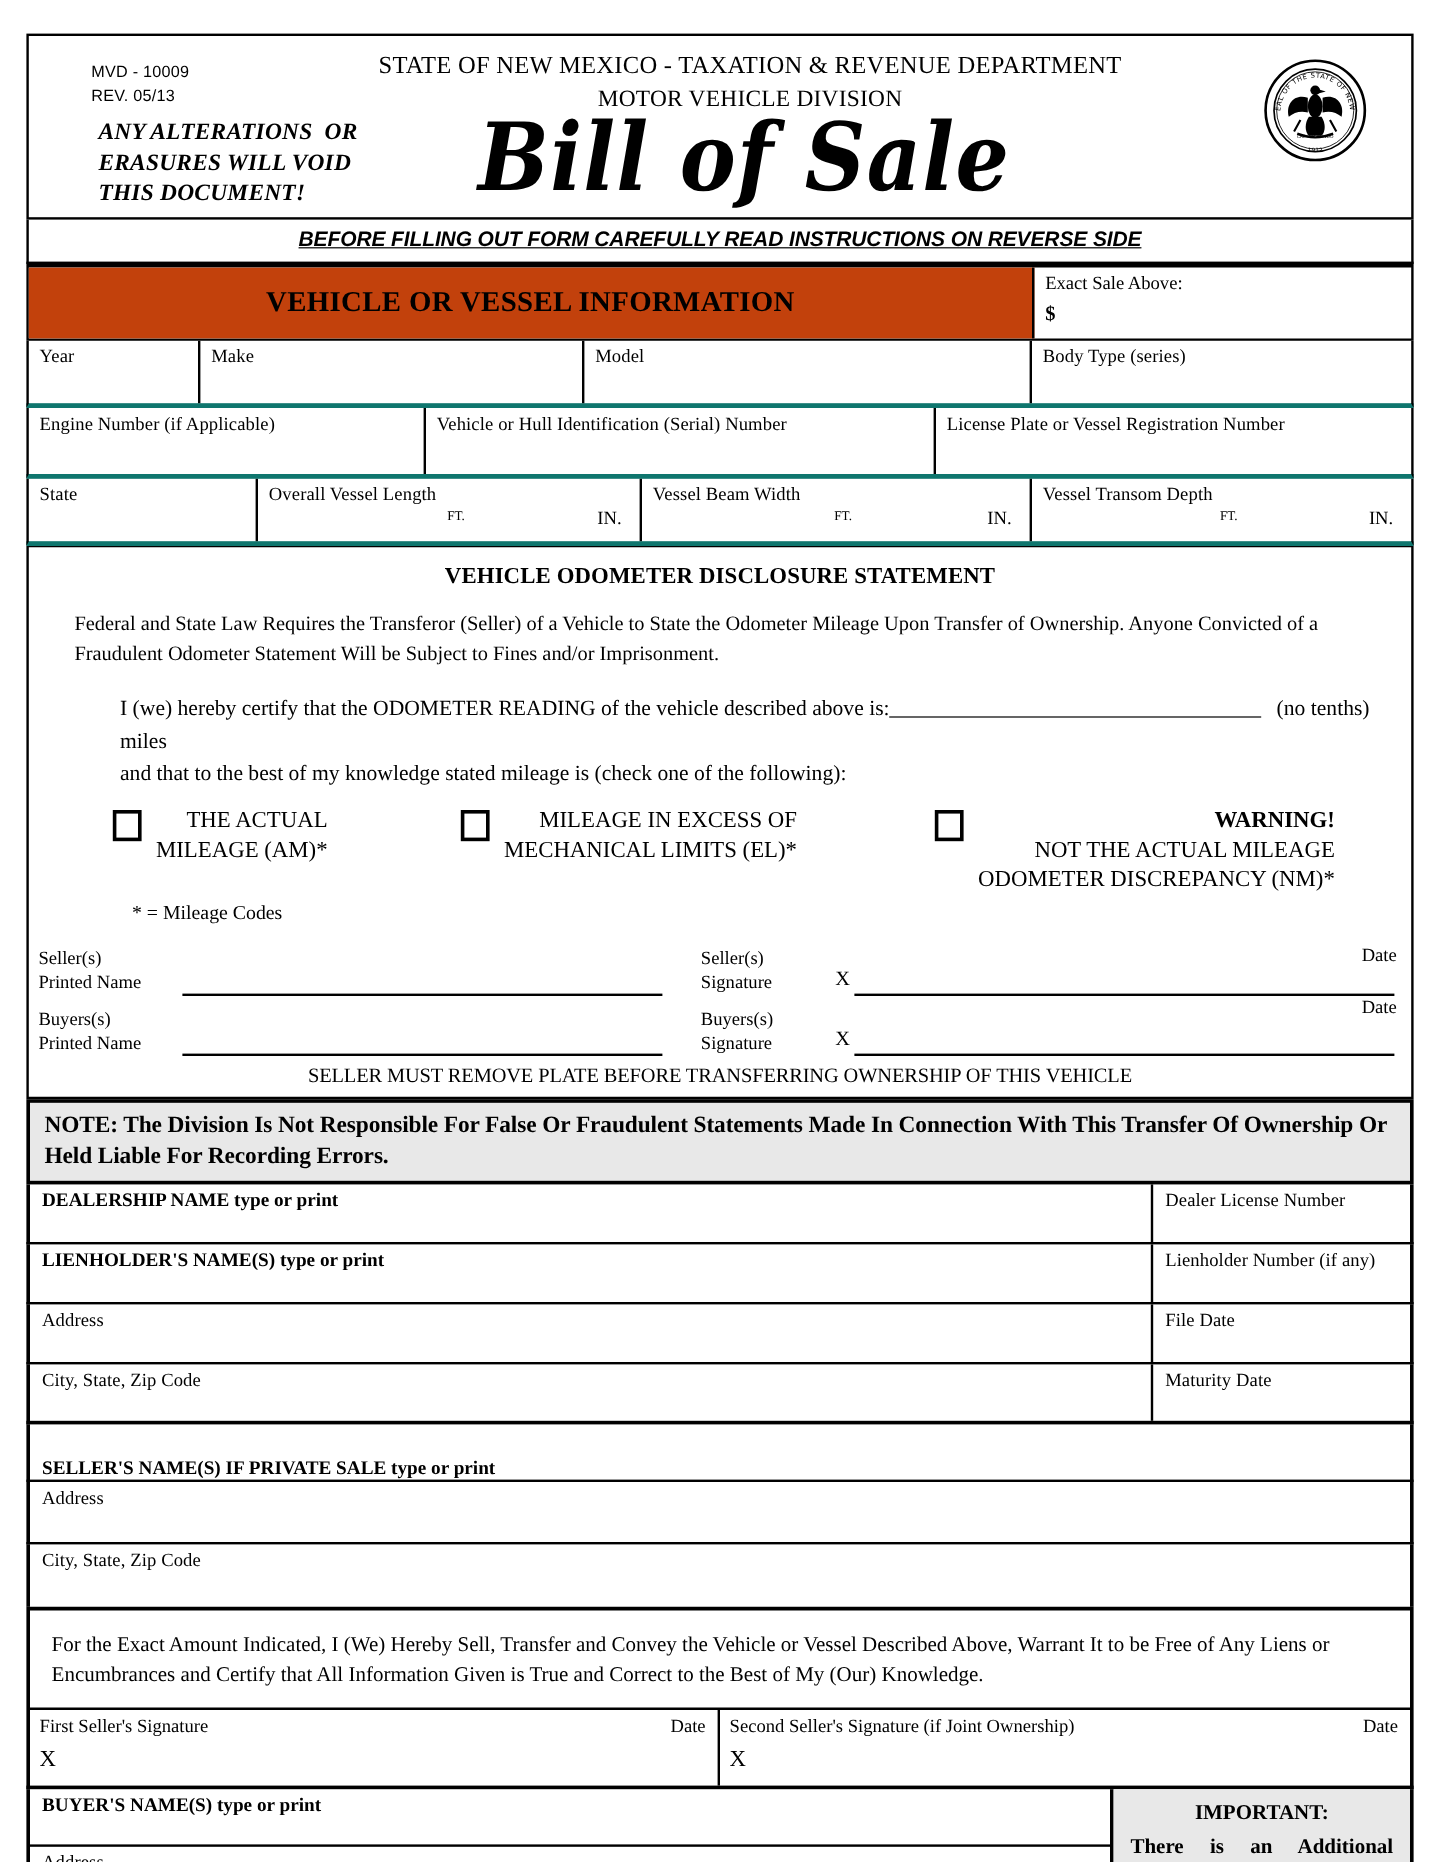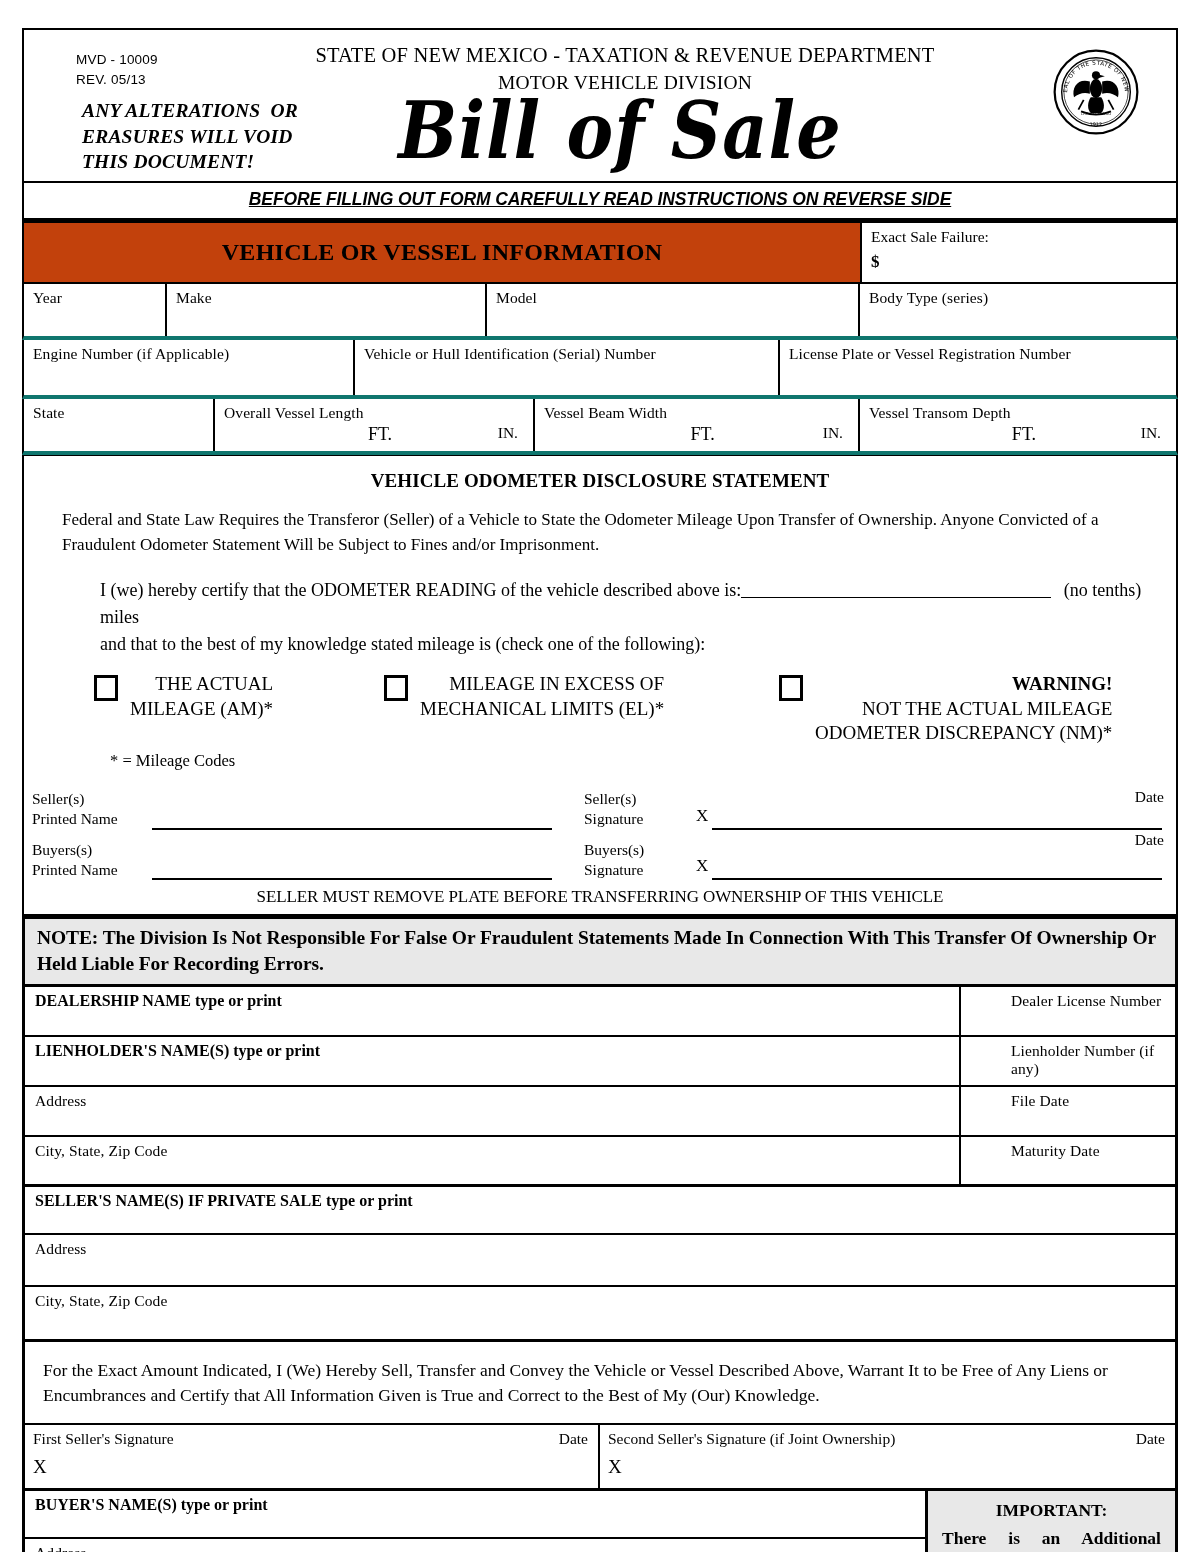--- a/index.html
+++ b/index.html
@@ -90,21 +90,21 @@
   }
   .vv-sale { flex: 1; padding: 5px 9px; }
   .vv-sale .t1 { font-size: 15.5px; }
   .vv-sale .t2 { font-size: 17px; font-weight: bold; margin-top: 6px; }
 
   .vrow { display: flex; border-left: 2px solid #000; border-right: 2px solid #000; border-bottom: 4px solid #0f766e; box-sizing: border-box; }
   .vcell { border-right: 2px solid #000; padding: 5px 9px 0 9px; box-sizing: border-box; min-height: 52px; }
   .vcell:last-child { border-right: none; }
 
   .ftin { position: relative; height: 22px; margin-top: 2px; }
-  .ftin .ft { position: absolute; left: 52%; transform: translateX(-50%); font-size: 18px; }
+  .ftin .ft { position: absolute; left: 52%; transform: translateX(-50%); font-size: 11px; }
   .ftin .in { position: absolute; right: 6px; font-size: 15.5px; }
 
   
   .odo {
     border-left: 2px solid #000; border-right: 2px solid #000; border-bottom: 2px solid #000;
     border-top: 1px solid #000;
     box-sizing: border-box;
     padding-bottom: 0;
   }
   .odo-title { text-align: center; font-weight: bold; font-size: 19px; margin: 14px 0 16px 0; letter-spacing: .1px; }
@@ -149,22 +149,22 @@
     font-weight: bold; font-size: 19.5px; line-height: 1.3;
     letter-spacing: -.1px;
   }
 
   
   .blk { border-left: 3px solid #000; border-right: 3px solid #000; border-bottom: 2px solid #000; display: flex; box-sizing: border-box; }
   .blk.thickb { border-bottom: 3px solid #000; }
   .blk .left { flex: 0 0 936px; border-right: 2px solid #000; padding: 5px 10px 0 10px; box-sizing: border-box; }
   .blk .right { flex: 1; padding: 5px 10px 0 10px; box-sizing: border-box; }
   .blk .full { flex: 1; padding: 5px 10px 0 10px; box-sizing: border-box; }
-  .h48 { min-height: 48px; }
-  .h50 { min-height: 50px; gap: 40px; }
+  .h48 { min-height: 48px; align-items: flex-end; }
+  .h50 { min-height: 50px; }
   .h52 { min-height: 52px; }
 
   
   .convey {
     border-left: 3px solid #000; border-right: 3px solid #000;
     border-top: 3px solid #000; border-bottom: 2px solid #000;
     padding: 16px 8px 14px 18px; box-sizing: border-box;
     font-size: 17.5px; line-height: 1.45;
   }
   .ssig { display: flex; border-left: 3px solid #000; border-right: 3px solid #000; border-bottom: 3px solid #000; box-sizing: border-box; height: 66px; }
@@ -233,21 +233,21 @@
     </div>
   </div>
 
   <div class="strip">
     <span>BEFORE FILLING OUT FORM CAREFULLY READ INSTRUCTIONS ON REVERSE SIDE</span>
   </div>
 
   <div class="vv-head">
     <div class="vv-title">VEHICLE OR VESSEL INFORMATION</div>
     <div class="vv-sale">
-      <div class="t1">Exact  Sale Failure:</div>
+      <div class="t1">Exact  Sale Above:</div>
       <div class="t2">$</div>
     </div>
   </div>
 
   <div class="vrow">
     <div class="vcell" style="flex:0 0 143px">
       <span class="lbl">Year</span></div>
     <div class="vcell" style="flex:0 0 320px">
       <span class="lbl">Make</span></div>
     <div class="vcell" style="flex:0 0 373px">

